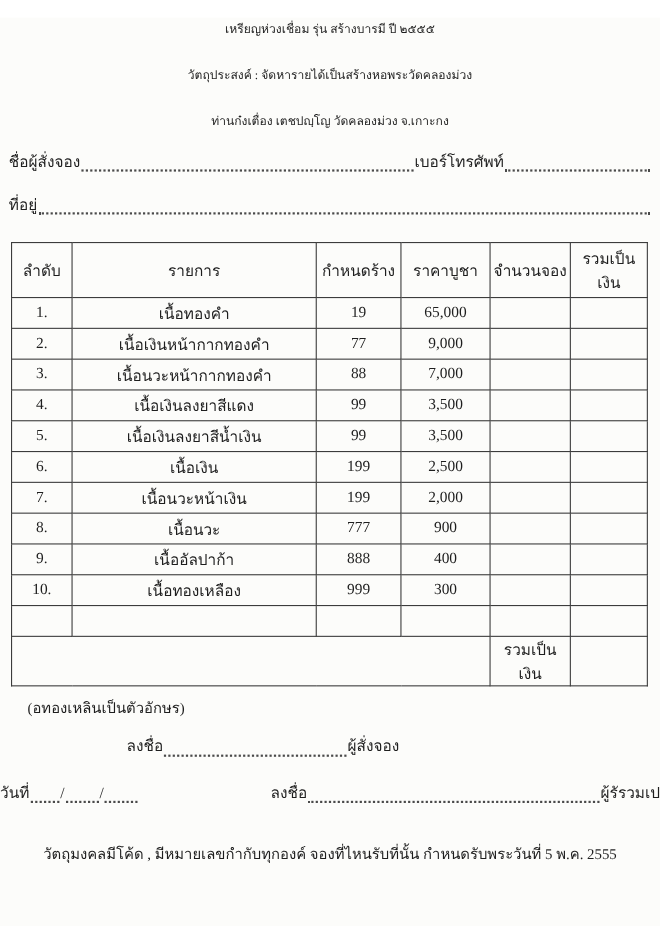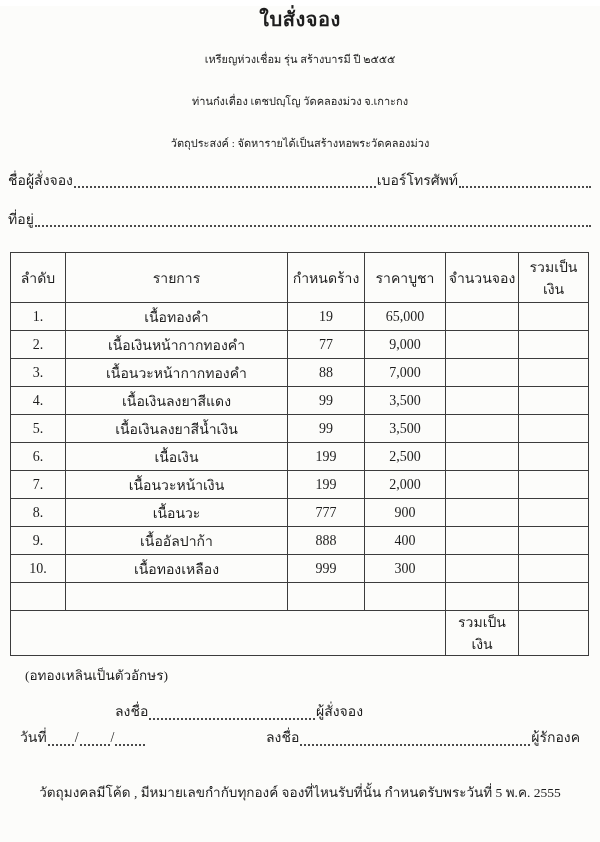--- a/index.html
+++ b/index.html
@@ -81,46 +81,45 @@
     margin: 16px 0 0 115px;
     width: 248px;
     font-size: 14px;
     line-height: 22px;
   }
   .sign-row1 .dots { flex: 1 1 auto; }
 
   .sign-row2 {
     display: flex;
     align-items: flex-end;
-    margin-top: 4px;
-    padding: 0 20px;
+    margin-top: 20px;
+    padding: 0 0;
     font-size: 14px;
     line-height: 22px;
     font-family: Liberation Serif, serif;
   }
   .date-group { display: flex; align-items: flex-end; width: 150px; flex: 0 0 auto; }
   .recv-group { display: flex; align-items: flex-end; flex: 1 1 auto; margin-left: 96px; }
   .recv-group .dots { flex: 1 1 auto; }
 
   .footer-note {
     margin-top: 34px;
     text-align: center;
     font-size: 13.5px;
     line-height: 20px;
   }
 </style>
 </head>
 <body>
 
 <div class="page">
 
-  <div class="title">ใบสั่งจอง</div>
   <div class="subline sub1">เหรียญห่วงเชื่อม รุ่น สร้างบารมี ปี ๒๕๕๕</div>
+  <div class="subline sub3">วัตถุประสงค์ : จัดหารายได้เป็นสร้างหอพระวัดคลองม่วง</div>
   <div class="subline sub2">ท่านก๋งเตื่อง เตชปญฺโญ วัดคลองม่วง จ.เกาะกง</div>
-  <div class="subline sub3">วัตถุประสงค์ : จัดหารายได้เป็นสร้างหอพระวัดคลองม่วง</div>
 
   <div class="field-row row-name">
     <span>ชื่อผู้สั่งจอง</span>
     <span class="dots grow"></span>
     <span>เบอร์โทรศัพท์</span>
     <span class="dots phone-dots"></span>
   </div>
 
   <div class="field-row row-addr">
     <span>ที่อยู่</span>
@@ -256,19 +255,19 @@
       <span>วันที่</span>
       <span class="dots d26"></span>
       <span>/</span>
       <span class="dots d30"></span>
       <span>/</span>
       <span class="dots d30"></span>
     </span>
     <span class="recv-group">
       <span>ลงชื่อ</span>
       <span class="dots"></span>
-      <span>ผู้รักองค</span>
+      <span>ผู้รัรวมเป</span>
     </span>
   </div>
 
   <div class="footer-note">วัตถุมงคลมีโค้ด , มีหมายเลขกำกับทุกองค์  จองที่ไหนรับที่นั้น กำหนดรับพระวันที่ 5 พ.ค. 2555</div>
 
 </div>
 
 </body></html>

